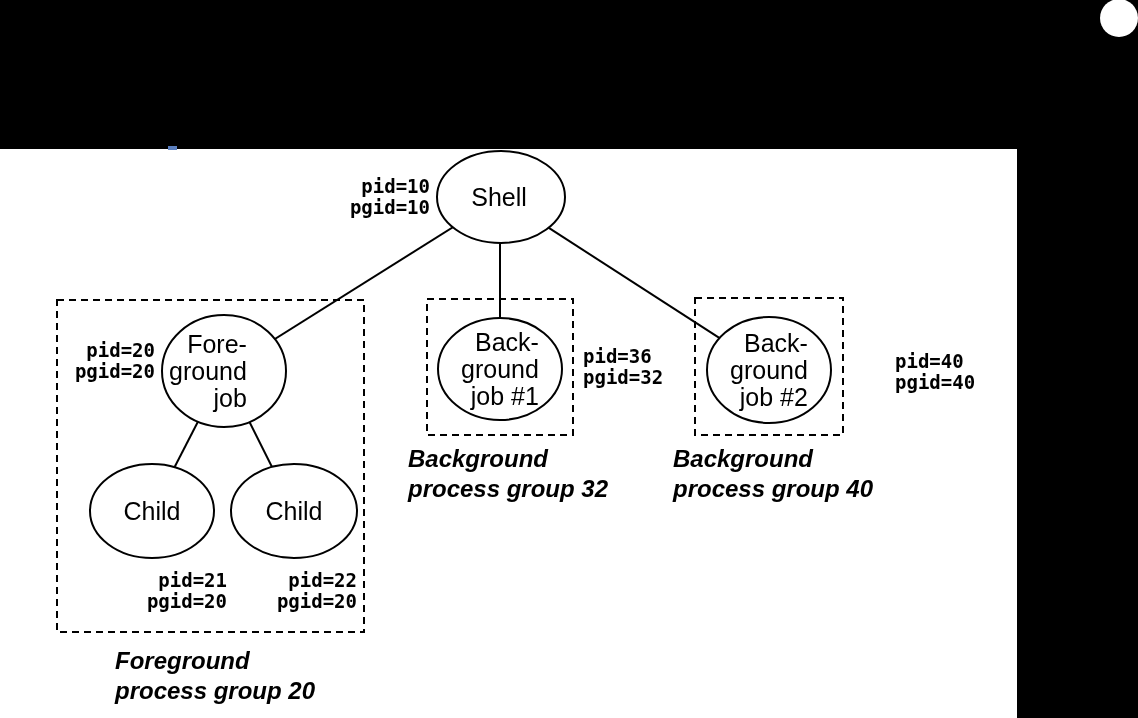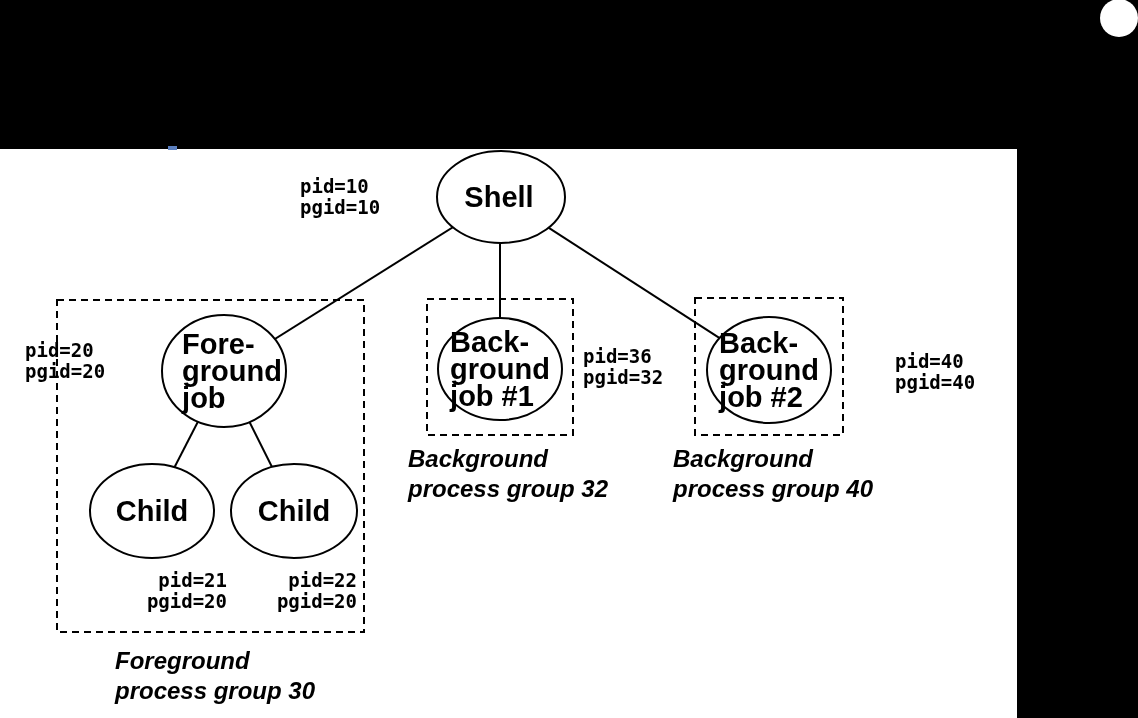--- a/index.html
+++ b/index.html
@@ -22,30 +22,30 @@
     background: #ffffff;
   }
   .edge-artifact {
     position: absolute; left: 168px; top: 146px;
     width: 9px; height: 4px;
     background: #5b7fbf;
   }
   svg.diagram { position: absolute; left: 0; top: 0; }
   .label { position: absolute; color: #000000; }
   .node-label {
-    font-weight: bold; font-size: 29px; line-height: 27px;
-    text-align: left; white-space: pre-line;
+    font-weight: normal; font-size: 25px; line-height: 27px;
+    text-align: right; white-space: pre-line;
     transform: translate(-50%, -50%);
   }
   .pid-label {
     font-family: "DejaVu Sans Mono", "Liberation Mono", monospace;
     font-weight: bold; font-size: 19px; line-height: 21px;
     white-space: pre-line;
   }
-  .pid-right { }
+  .pid-right { text-align: right; }
   .pid-center { text-align: right; }
   .caption {
     font-weight: bold; font-style: italic;
     font-size: 24px; line-height: 30px;
     text-align: left; white-space: pre-line;
     transform: translateX(-50%);
   }
 </style>
 </head>
 <body>
@@ -74,21 +74,21 @@
     <ellipse cx="501" cy="197" rx="64" ry="46"></ellipse>
     <ellipse cx="224" cy="371" rx="62" ry="56"></ellipse>
     <ellipse cx="152" cy="511" rx="62" ry="47"></ellipse>
     <ellipse cx="294" cy="511" rx="63" ry="47"></ellipse>
     <ellipse cx="500" cy="369" rx="62" ry="51"></ellipse>
     <ellipse cx="769" cy="370" rx="62" ry="53"></ellipse>
   </g>
 </svg>
 
 <div class="label node-label" style="left:499px; top:197px">Shell</div>
-<div class="label node-label" style="left:232px; top:371px">Fore-
+<div class="label node-label" style="left:208px; top:371px">Fore-
 ground
 job</div>
 <div class="label node-label" style="left:152px; top:511px">Child</div>
 <div class="label node-label" style="left:294px; top:511px">Child</div>
 <div class="label node-label" style="left:500px; top:369px">Back-
 ground
 job #1</div>
 <div class="label node-label" style="left:769px; top:370px">Back-
 ground
 job #2</div>
@@ -100,17 +100,17 @@
 <div class="label pid-label pid-center" style="left:77px; top:570px; width:150px">pid=21
 pgid=20</div>
 <div class="label pid-label pid-center" style="left:207px; top:570px; width:150px">pid=22
 pgid=20</div>
 <div class="label pid-label" style="left:583px; top:346px">pid=36
 pgid=32</div>
 <div class="label pid-label" style="left:895px; top:351px">pid=40
 pgid=40</div>
 
 <div class="label caption" style="left:215px; top:646px">Foreground
-process group 30</div>
+process group 20</div>
 <div class="label caption" style="left:508px; top:444px">Background
 process group 32</div>
 <div class="label caption" style="left:773px; top:444px">Background
 process group 40</div>
 
 </body></html>

